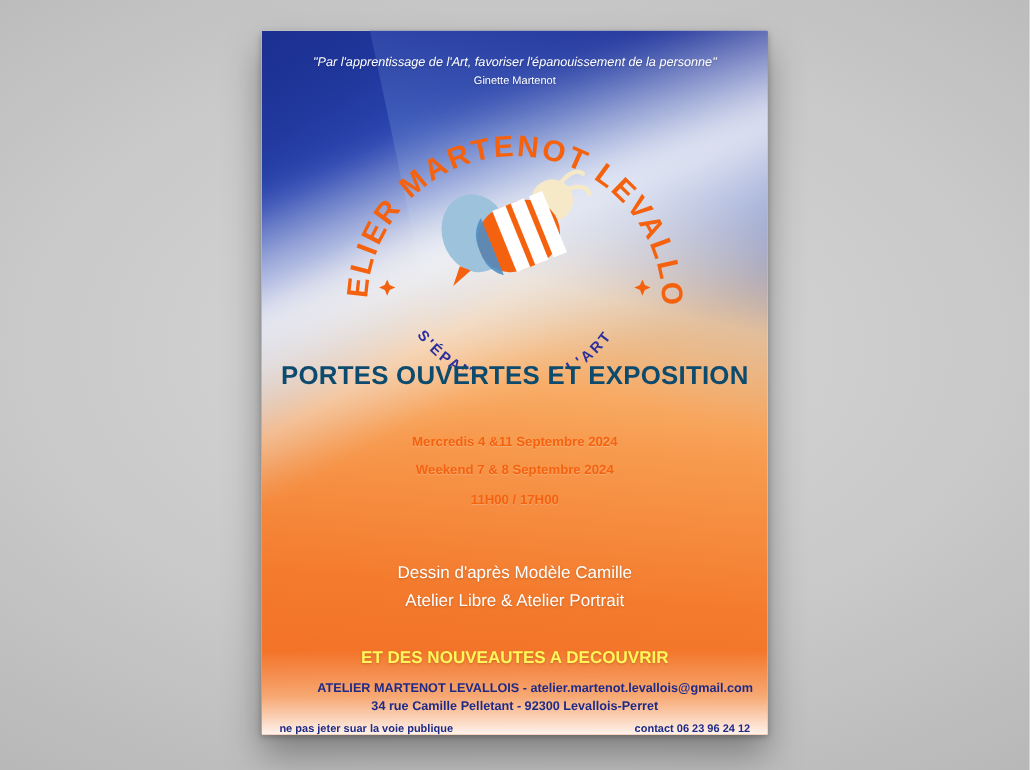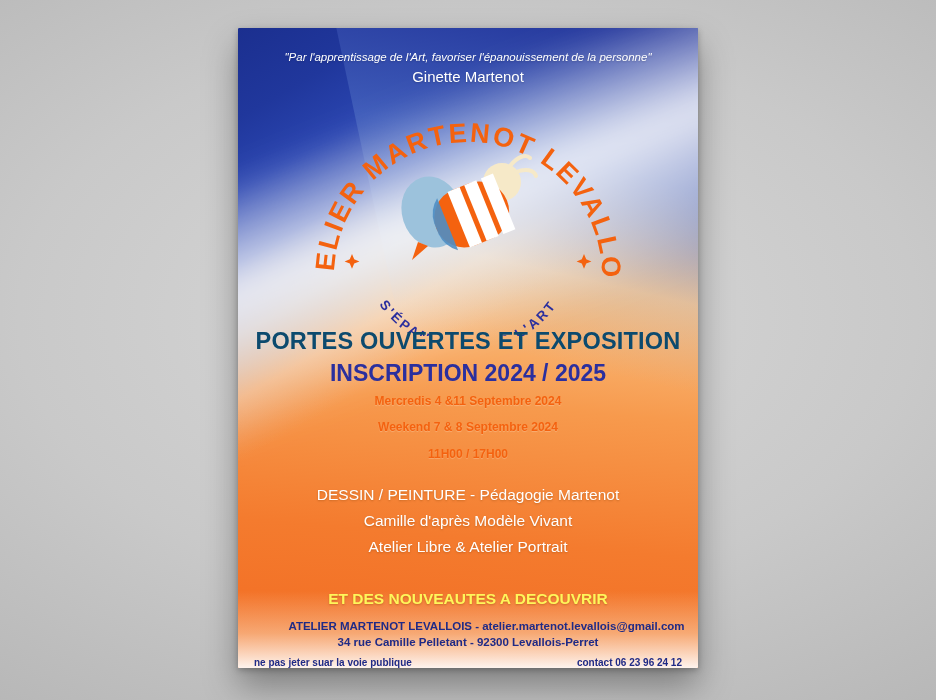--- a/index.html
+++ b/index.html
@@ -84,21 +84,21 @@
     color: #ffffff;
     text-shadow: 0 1px 2px rgba(0,0,0,0.18);
   }
   #quote-text {
     font-size: 11.5px;
     font-style: italic;
     line-height: 1.3;
     padding: 0 22px;
   }
   #quote-author {
-    font-size: 15px;
+    font-size: 10px;
     margin-top: 3px;
   }
 
   
   #logo-area {
     position: absolute;
     left: 50%;
     top: 78px;
     width: 320px;
     height: 230px;
@@ -239,28 +239,26 @@
             <rect x="26" y="-30" width="13" height="60" fill="#ffffff"></rect>
             <path d="M -34,-6 a30,30 0 0 1 12,-22 l0,56 a30,30 0 0 1 -12,-22 z" fill="#4f8ec4" opacity="0.9"></path>
           </g>
 
           <path d="M-40,30 l-16,14 6,-18 z" fill="#f4620f"></path>
         </g>
       </svg>
     </div>
 
     <div id="title-main" class="center">PORTES OUVERTES ET EXPOSITION</div>
-    <div id="title-sub" class="center">INSCRIPTION 2024 / 2025</div>
 
     <div id="date-1" class="date-line center">Mercredis 4 &amp;11 Septembre 2024</div>
     <div id="date-2" class="date-line center">Weekend 7 &amp; 8 Septembre 2024</div>
     <div id="date-3" class="date-line center">11H00 / 17H00</div>
 
-    <div id="prog-1" class="prog-line center">DESSIN / PEINTURE - Pédagogie Martenot</div>
-    <div id="prog-2" class="prog-line center">Camille d'après Modèle Vivant</div>
+    <div id="prog-2" class="prog-line center">Dessin d'après Modèle Camille</div>
     <div id="prog-3" class="prog-line center">Atelier Libre &amp; Atelier Portrait</div>
     <div id="prog-5" class="prog-line center">ET DES NOUVEAUTES A DECOUVRIR</div>
 
     <div id="footer-1" class="center">ATELIER MARTENOT LEVALLOIS - atelier.martenot.levallois@gmail.com</div>
     <div id="footer-2" class="center">34 rue Camille Pelletant - 92300 Levallois-Perret</div>
     <div id="footer-left">ne pas jeter suar la voie publique</div>
     <div id="footer-right">contact 06 23 96 24 12</div>
 
   </div>
 </div>

